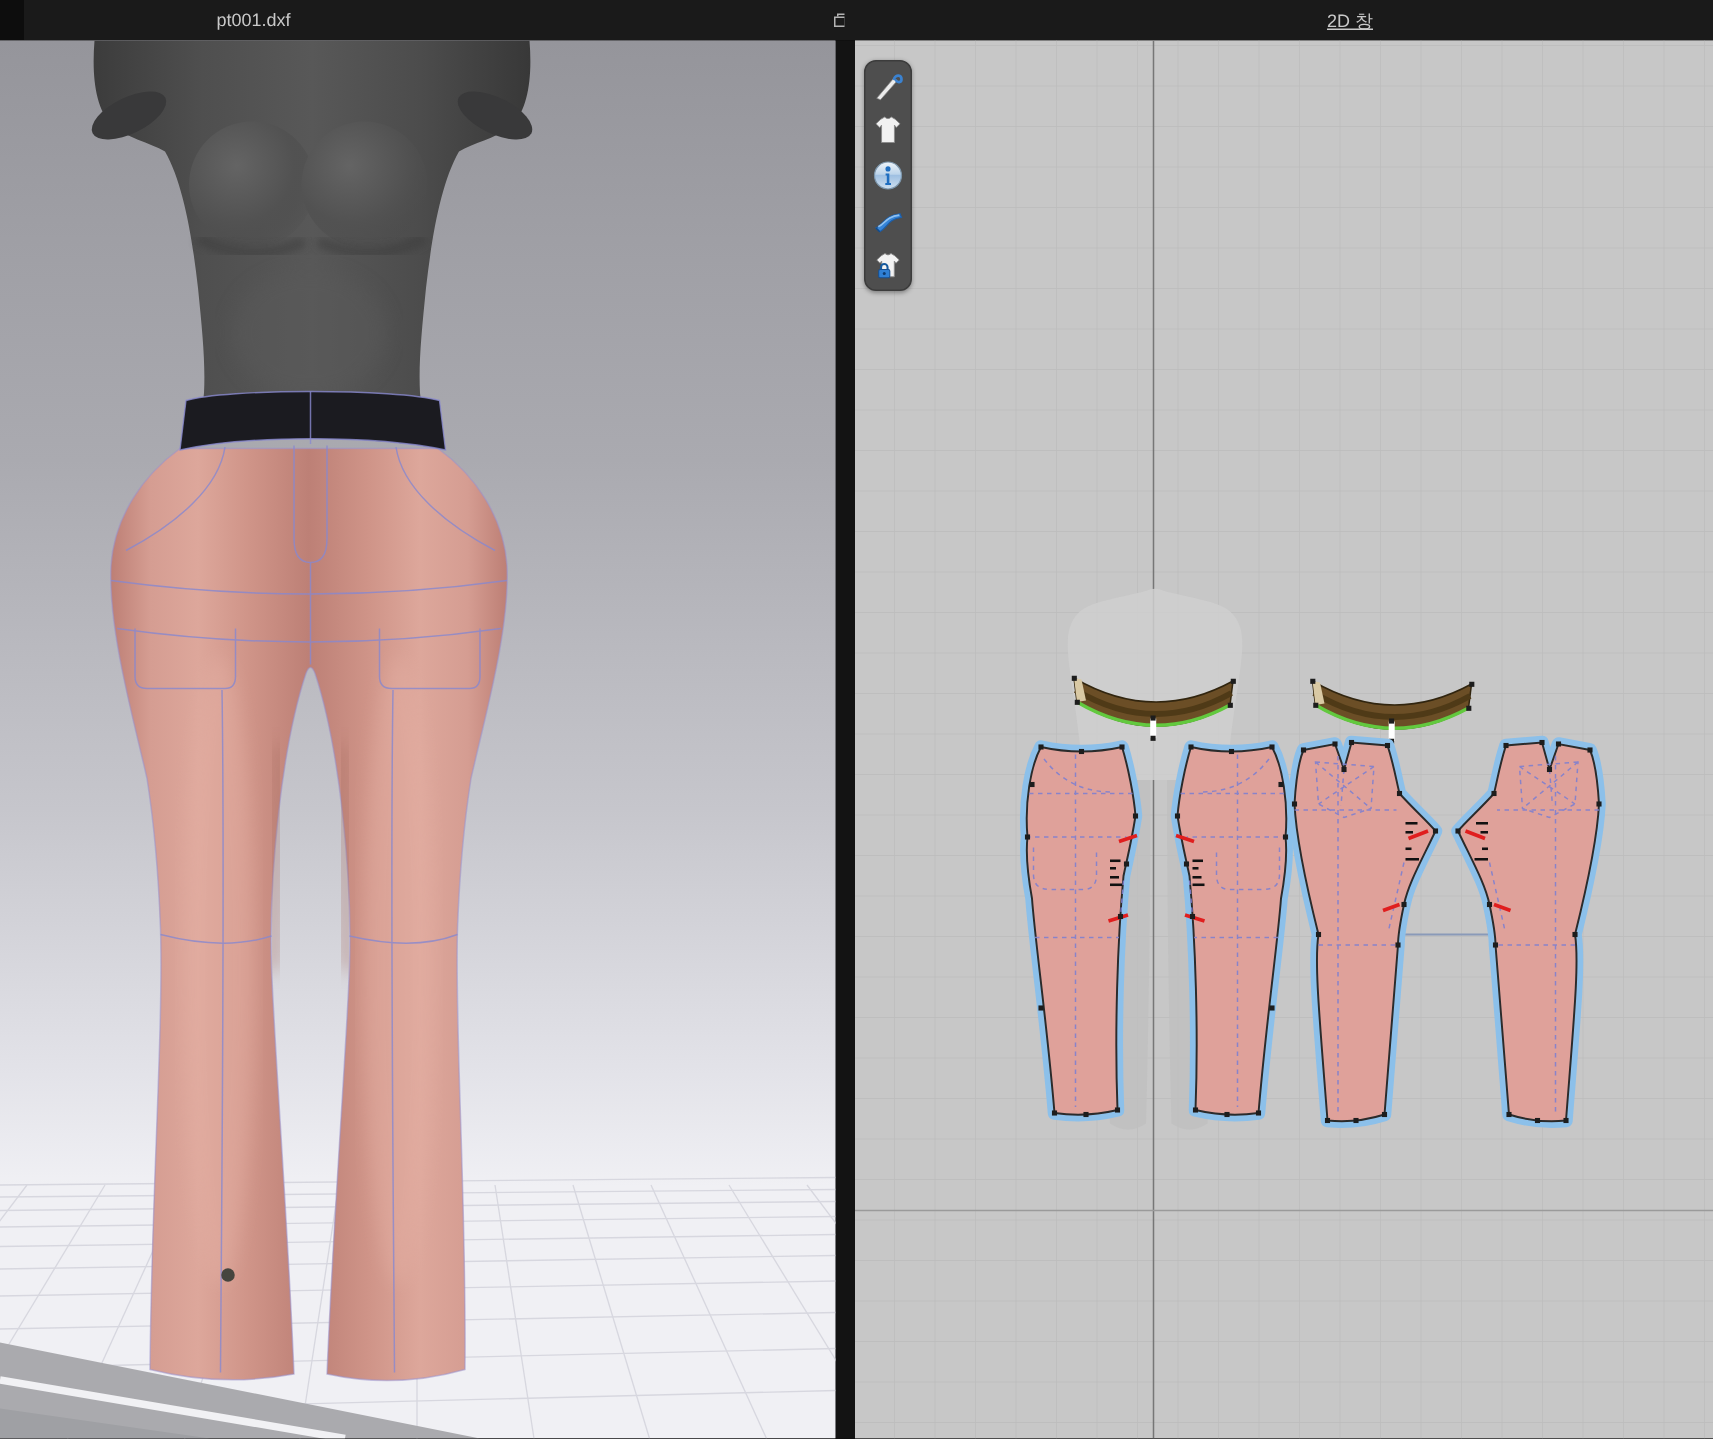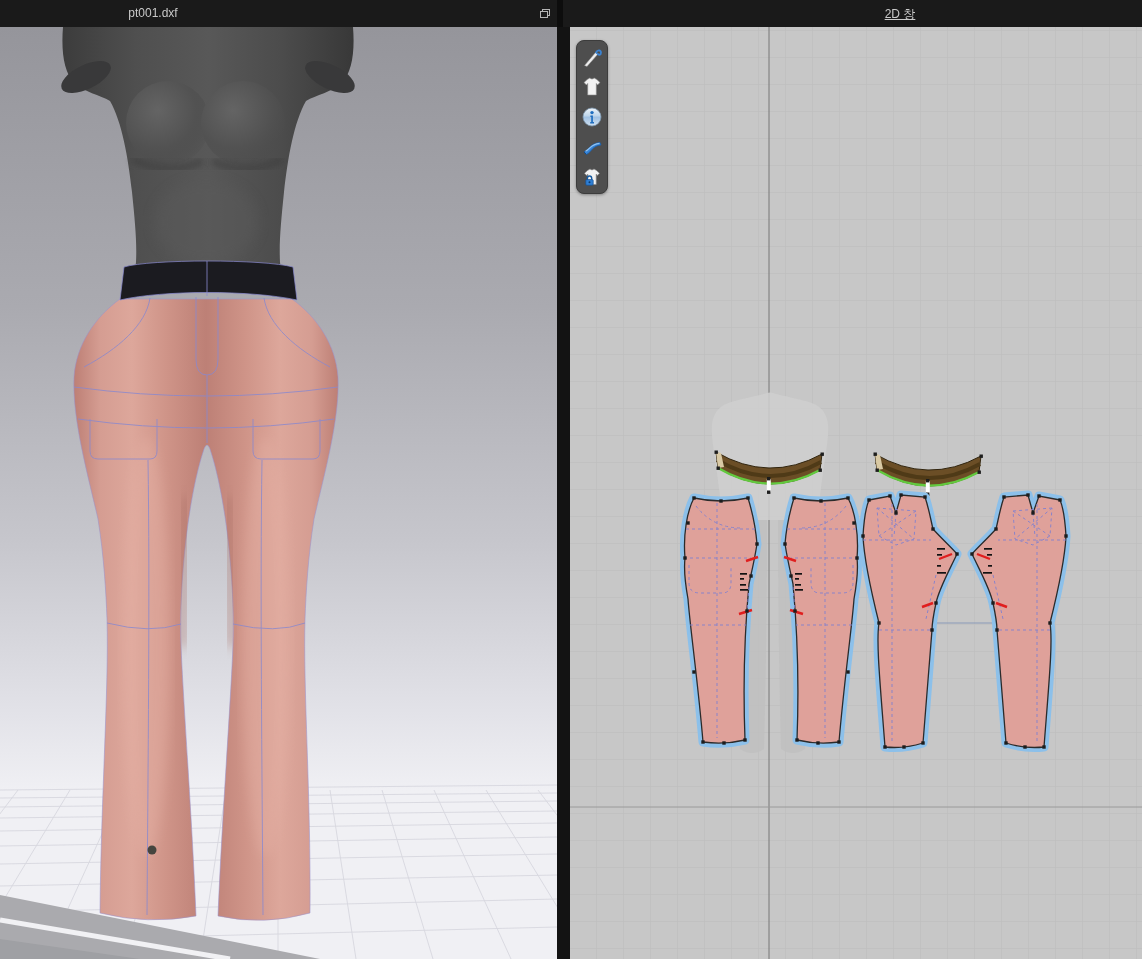--- a/index.html
+++ b/index.html
@@ -4,21 +4,21 @@
 <style>
   html,body{margin:0;padding:0;}
   body{
     width:1142px;height:959px;position:relative;overflow:hidden;
     background:#0d0d0d;font-family:"Liberation Sans",sans-serif;
   }
   .titlebar{
     position:absolute;top:0;height:27px;background:#1a1a1a;
     color:#c9c9c9;font-size:12px;
   }
-  .titlebar-left{left:0;width:557px;border-bottom:1px solid #000;}
+  .titlebar-left{left:16px;width:557px;border-bottom:1px solid #000;}
   .titlebar-right{left:563px;width:579px;border-bottom:1px solid #000;}
   .titlebar .title{
     position:absolute;top:6px;transform:translateX(-50%);white-space:nowrap;
   }
   .restore-icon{
     position:absolute;right:8px;top:9px;width:9px;height:8px;cursor:pointer;
   }
   .restore-icon .sq1{position:absolute;left:2px;top:0;width:6px;height:5px;border:1px solid #b4b4b4;}
   .restore-icon .sq2{position:absolute;left:0;top:2px;width:6px;height:5px;border:1px solid #b4b4b4;background:#1a1a1a;}
   .viewport{position:absolute;top:27px;}

